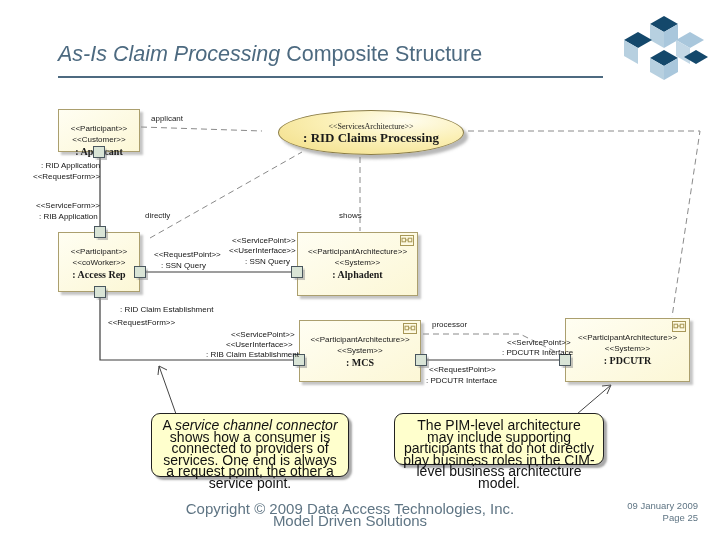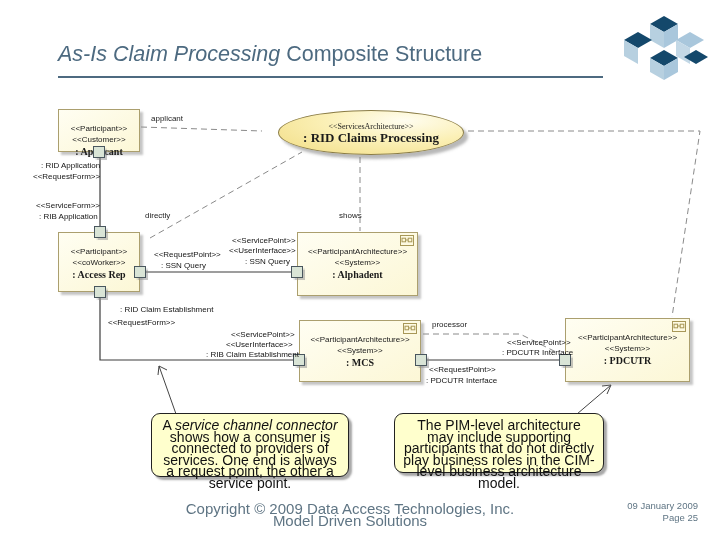--- a/index.html
+++ b/index.html
@@ -186,21 +186,21 @@
   <div class="lbl" style="left:198px;top:350px;">: RIB Claim Establishment</div>
 
   <div class="lbl" style="left:499px;top:338px;">&lt;&lt;ServicePoint&gt;&gt;</div>
   <div class="lbl" style="left:494px;top:348px;">: PDCUTR Interface</div>
   <div class="lbl" style="left:421px;top:365px;">&lt;&lt;RequestPoint&gt;&gt;</div>
   <div class="lbl" style="left:418px;top:376px;">: PDCUTR Interface</div>
 
   <div class="note" style="left:151px;top:413px;width:198px;height:64px;">
     <span>A </span><span class="it">service channel connector</span><span> shows how a consumer is connected to providers of services. One end is always a request point, the other a service point.</span>
   </div>
-  <div class="note" style="left:394px;top:413px;width:210px;height:60px;">
+  <div class="note" style="left:394px;top:413px;width:210px;height:52px;">
     <span>The PIM-level architecture may include supporting participants that do not directly play business roles in the CIM-level business architecture model.</span>
   </div>
 
   <div class="footer-center">
     <div>Copyright © 2009 Data Access Technologies, Inc.</div>
     <div>Model Driven Solutions</div>
   </div>
   <div class="footer-right">
     <div>09 January 2009</div>
     <div>Page 25</div>

